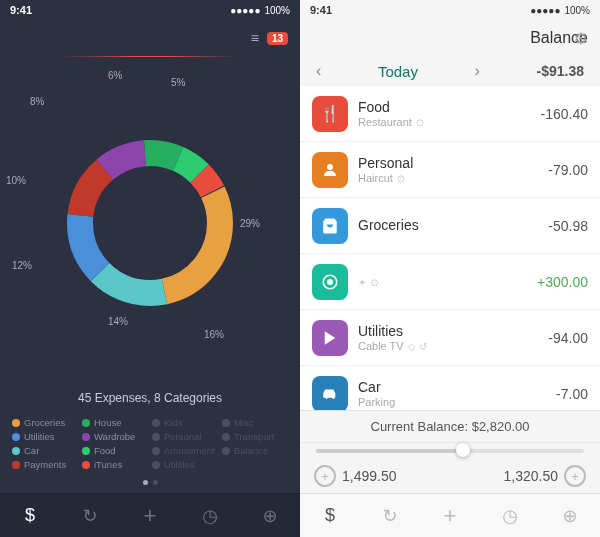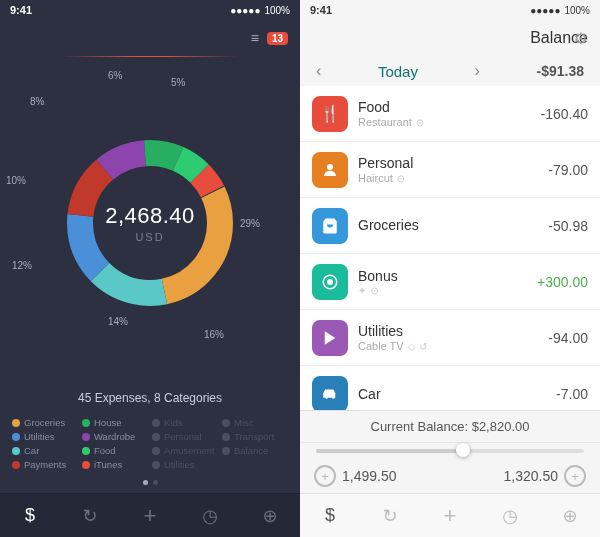--- a/index.html
+++ b/index.html
@@ -417,24 +417,20 @@
 
       <circle cx="90" cy="90" r="70" fill="none" stroke="#27ae60" stroke-width="26" stroke-dasharray="35 405" stroke-dashoffset="-434" transform="rotate(-90 90 90)"></circle>
 
       <circle cx="90" cy="90" r="70" fill="none" stroke="#2ecc71" stroke-width="26" stroke-dasharray="26 414" stroke-dashoffset="-469" transform="rotate(-90 90 90)"></circle>
 
       <circle cx="90" cy="90" r="70" fill="none" stroke="#e74c3c" stroke-width="26" stroke-dasharray="22 418" stroke-dashoffset="-495" transform="rotate(-90 90 90)"></circle>
 
       <circle cx="90" cy="90" r="56" fill="#2c3040"></circle>
     </svg>
 
-    <div class="donut-center">
-      <span class="donut-amount">2,468.40</span>
-      <span class="donut-currency">USD</span>
-    </div>
 
     <div class="pct-labels">
       <span class="pct-label" style="top:38%; left:80%;margin-top:36px;">29%</span>
       <span class="pct-label" style="top:70%; left:68%;margin-top:42px;">16%</span>
       <span class="pct-label" style="top:79%; left:36%;">14%</span>
       <span class="pct-label" style="top:62%; left:4%;">12%</span>
       <span class="pct-label" style="top:36%; left:2%;">10%</span>
       <span class="pct-label" style="top:12%; left:10%;">8%</span>
       <span class="pct-label" style="top:4%; left:36%;">6%</span>
       <span class="pct-label" style="top:6%; left:57%;">5%</span>
@@ -593,21 +589,20 @@
     </div>
 
     <div class="transaction-item">
       <div class="category-icon" style="background:#1abc9c;">
         <svg width="18" height="18" viewBox="0 0 24 24" fill="white">
           <circle cx="12" cy="12" r="9" stroke="white" stroke-width="2" fill="none"></circle>
           <circle cx="12" cy="12" r="4" fill="white"></circle>
         </svg>
       </div>
       <div class="transaction-info">
-        <div class="transaction-name">Bonus</div>
         <div class="transaction-sub">
           <span style="color:#ccc; font-size:10px;">✦</span>
           <span style="color:#ccc; font-size:10px;">⊙</span>
         </div>
       </div>
       <span class="transaction-amount amount-pos">+300.00</span>
     </div>
 
     <div class="transaction-item">
       <div class="category-icon" style="background:#9b59b6;">
@@ -629,20 +624,21 @@
     <div class="transaction-item">
       <div class="category-icon" style="background:#2980b9;">
         <svg width="18" height="18" viewBox="0 0 24 24" fill="white">
           <path d="M5 17H3v-6l2.5-5h11L19 11v6h-2"></path>
           <circle cx="7.5" cy="17" r="1.5"></circle>
           <circle cx="16.5" cy="17" r="1.5"></circle>
         </svg>
       </div>
       <div class="transaction-info">
         <div class="transaction-name">Car</div>
+        <div class="transaction-sub">Parking</div>
       </div>
       <span class="transaction-amount amount-neg">-7.00</span>
     </div>
 
   </div>
 
   <div class="current-balance">
     <span>Current Balance: $2,820.00</span>
   </div>
 

